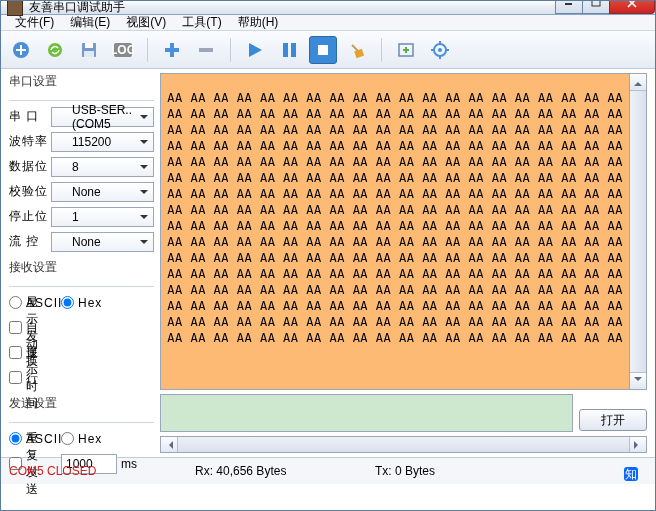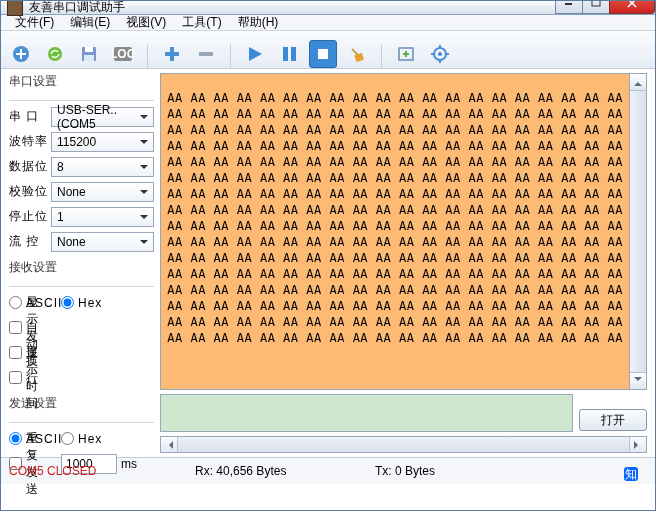--- a/index.html
+++ b/index.html
@@ -5,30 +5,30 @@
 *{box-sizing:border-box;margin:0;padding:0;font-family:"Microsoft YaHei","SimSun",Tahoma,sans-serif;font-size:12px}
 body{background:#fff;width:656px;height:511px;overflow:hidden;border:1px solid #5a7aa0}
 .titlebar{height:14px;background:linear-gradient(#fdfefe,#e8edf3 45%,#d9e2ec);display:flex;align-items:center;padding-left:6px;border-bottom:1px solid #8ba4c5}
 .titlebar .ticon{width:16px;height:16px;background:#7a5a3a;border:1px solid #3a2a1a;margin-right:6px}
 .titlebar .title{flex:1;color:#000}
 .winbtns{display:flex;height:20px;margin-top:-8px}
 .winbtn{width:28px;height:20px;border:1px solid #6d87a8;border-top:none;background:linear-gradient(#f3f6fa,#d3deeb);display:flex;align-items:center;justify-content:center;font-family:Arial;font-size:11px;color:#333;margin-left:-1px}
 .winbtn.close{width:46px;background:linear-gradient(#e99,#d43 40%,#c22);color:#fff;border-color:#8a2a2a;border-bottom-right-radius:4px}
 .menubar{height:16px;background:#f4f6fa;display:flex;align-items:center;padding-left:6px;border-bottom:1px solid #d0d6e0}
 .menubar span{padding:2px 8px;cursor:default}
-.toolbar{height:38px;background:linear-gradient(#fafcff,#e6ecf5);border-bottom:1px solid #c2ccd9;display:flex;align-items:flex-end;padding:0 6px;gap:6px}
+.toolbar{height:38px;background:linear-gradient(#fafcff,#e6ecf5);border-bottom:1px solid #c2ccd9;display:flex;align-items:center;padding:0 6px;gap:6px}
 .tbtn{width:28px;height:28px;display:flex;align-items:center;justify-content:center;border-radius:3px}
 .sep{width:1px;height:24px;background:#c5cedb;margin:0 4px}
 .body{display:flex;height:388px}
 .left{width:192px;padding:4px 6px 4px 8px;background:#fff}
 .group{margin-bottom:6px}
 .grouptitle{color:#333;padding-bottom:10px;border-bottom:1px solid #d0d6e0;margin-bottom:4px}
 .row{display:flex;align-items:center;height:23px;margin-bottom:2px}
 .row label{width:42px;letter-spacing:1px}
-.sel{flex:1;height:20px;border:1px solid #9aa7b8;background:linear-gradient(#fff,#eef2f8);font-size:12px;padding-left:5px;position:relative;display:flex;align-items:center;font-family:monospace}
+.sel{flex:1;height:20px;border:1px solid #9aa7b8;background:linear-gradient(#fff,#eef2f8);font-size:12px;padding-left:20px;position:relative;display:flex;align-items:center;font-family:monospace}
 .sel::after{content:"";position:absolute;right:5px;top:7px;border:4px solid transparent;border-top-color:#333}
 .radio,.chk{display:inline-flex;align-items:center;margin-right:10px;height:20px}
 .radio input,.chk input{margin-right:4px}
 .spin{width:56px;height:20px;border:1px solid #9aa7b8;background:#fff;padding-left:4px;display:flex;align-items:center;font-family:monospace}
 .right{flex:1;display:flex;flex-direction:column;padding:4px 8px 4px 0}
 .rxwrap{flex:1;display:flex}
 .rx{flex:1;background:#fdba74;border:1px solid #9aa7b8;padding:16px 6px;font-family:Consolas,monospace;font-size:12px;line-height:16px;letter-spacing:0.5px;color:#000;overflow:hidden;word-break:break-all}
 .vscroll{width:17px;background:linear-gradient(90deg,#eef2f8,#d8e0ec);border:1px solid #9aa7b8;border-left:none;display:flex;flex-direction:column}
 .vsbtn{height:17px;background:linear-gradient(#fdfdfe,#e1e8f2);border-bottom:1px solid #b5c0d0;display:flex;align-items:center;justify-content:center}
 .vsbtn:last-child{border-bottom:none;border-top:1px solid #b5c0d0}

